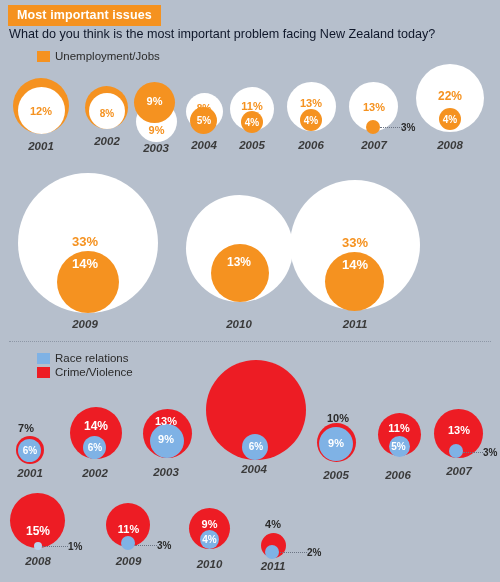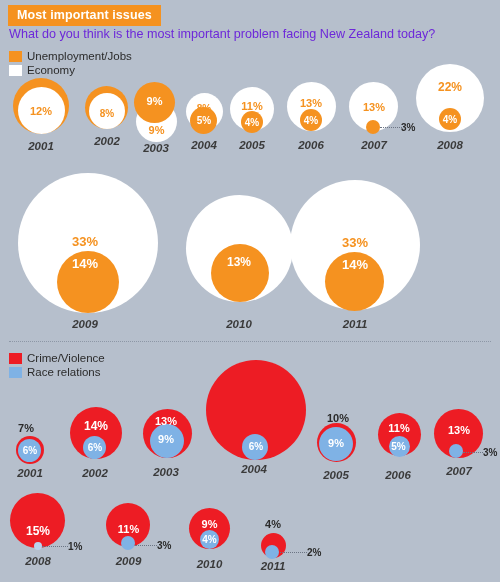--- a/index.html
+++ b/index.html
@@ -14,25 +14,25 @@
   
   .hdr-bar{
     position:absolute;left:8px;top:5px;
     background:#f59220;
     padding:3px 9px 4px 9px;
     color:#fff;font-weight:bold;font-size:12.5px;
     letter-spacing:.1px;
   }
   .question{
     position:absolute;left:9px;top:27px;
-    font-size:12.6px;color:#6d28d9;
+    font-size:12.6px;color:#0f172a;
   }
   
   .legend{position:absolute;}
-  .legend .row{display:flex;align-items:center;margin-bottom:1px;height:13px;}
+  .legend .row{display:flex;align-items:center;margin-bottom:1px;height:13px;margin-left:28px;}
   .legend .sw{width:13px;height:11px;margin-right:5px;flex:none;}
   .legend .lb{font-size:11.5px;color:#2b2b2b;line-height:11px;}
   #legend-top{left:9px;top:50px;}
   #legend-bottom{left:9px;top:352px;}
   
   .divider{
     position:absolute;left:9px;top:341px;width:482px;height:0;
     border-top:1px dotted #8d97a6;
   }
   
@@ -60,24 +60,20 @@
 <body>
 
 <div class="hdr-bar">Most important issues</div>
 <div class="question">What do you think is the most important problem facing New Zealand today?</div>
 
 <div class="legend" id="legend-top">
   <div class="row">
     <span class="sw" style="background:#f59220;"></span>
     <span class="lb">Unemployment/Jobs</span>
   </div>
-  <div class="row">
-    <span class="sw" style="background:#ffffff;"></span>
-    <span class="lb">Economy</span>
-  </div>
 </div>
 
 <div class="group" style="left:12px;top:78px;width:58px;height:80px;">
   <div class="circle" style="left:1px;top:0;width:56px;height:56px;background:#f59220;"></div>
   <div class="circle" style="left:6px;top:9px;width:47px;height:47px;background:#ffffff;"></div>
   <div class="lbl w" style="left:0;top:14px;width:58px;">15%</div>
   <div class="lbl o" style="left:0;top:28px;width:58px;">12%</div>
   <div class="year" style="left:0;top:62px;width:58px;">2001</div>
 </div>
 
@@ -126,21 +122,21 @@
   <div class="circle" style="left:21px;top:38px;width:14px;height:14px;background:#f59220;"></div>
   <div class="lbl o" style="left:0;top:20px;width:58px;">13%</div>
   <div class="leader" style="left:35px;top:45px;width:22px;"></div>
   <div class="lbl sm d" style="left:56px;top:40px;width:22px;text-align:left;">3%</div>
   <div class="year" style="left:0;top:57px;width:58px;">2007</div>
 </div>
 
 <div class="group" style="left:410px;top:64px;width:80px;height:90px;">
   <div class="circle" style="left:6px;top:0;width:68px;height:68px;background:#ffffff;"></div>
   <div class="circle" style="left:29px;top:44px;width:22px;height:22px;background:#f59220;"></div>
-  <div class="lbl lg o" style="left:0;top:18px;width:80px;">22%</div>
+  <div class="lbl lg o" style="left:0;top:27px;width:80px;">22%</div>
   <div class="lbl sm w" style="left:0;top:50px;width:80px;">4%</div>
   <div class="year" style="left:0;top:75px;width:80px;">2008</div>
 </div>
 
 <div class="group" style="left:10px;top:170px;width:150px;height:160px;">
   <div class="circle" style="left:8px;top:3px;width:140px;height:140px;background:#ffffff;"></div>
   <div class="circle" style="left:47px;top:81px;width:62px;height:62px;background:#f59220;"></div>
   <div class="lbl xl o" style="left:0;top:66px;width:150px;">33%</div>
   <div class="lbl xl w" style="left:0;top:88px;width:150px;">14%</div>
   <div class="year" style="left:0;top:148px;width:150px;">2009</div>
@@ -158,26 +154,26 @@
   <div class="circle" style="left:43px;top:72px;width:59px;height:59px;background:#f59220;"></div>
   <div class="lbl xl o" style="left:0;top:57px;width:146px;">33%</div>
   <div class="lbl xl w" style="left:0;top:79px;width:146px;">14%</div>
   <div class="year" style="left:0;top:138px;width:146px;">2011</div>
 </div>
 
 <div class="divider"></div>
 
 <div class="legend" id="legend-bottom">
   <div class="row">
+    <span class="sw" style="background:#7fb2e5;"></span>
+    <span class="lb">Race relations</span>
+  </div>
+  <div class="row">
     <span class="sw" style="background:#ed1c24;"></span>
     <span class="lb">Crime/Violence</span>
-  </div>
-  <div class="row">
-    <span class="sw" style="background:#7fb2e5;"></span>
-    <span class="lb">Race relations</span>
   </div>
 </div>
 
 <div class="group" style="left:4px;top:423px;width:52px;height:50px;">
   <div class="circle" style="left:12px;top:13px;width:28px;height:28px;background:#ed1c24;"></div>
   <div class="circle" style="left:14px;top:16px;width:23px;height:23px;background:#7fb2e5;"></div>
   <div class="lbl d" style="left:0;top:0;width:44px;">7%</div>
   <div class="lbl sm w" style="left:0;top:22px;width:52px;">6%</div>
   <div class="year" style="left:0;top:44px;width:52px;">2001</div>
 </div>

